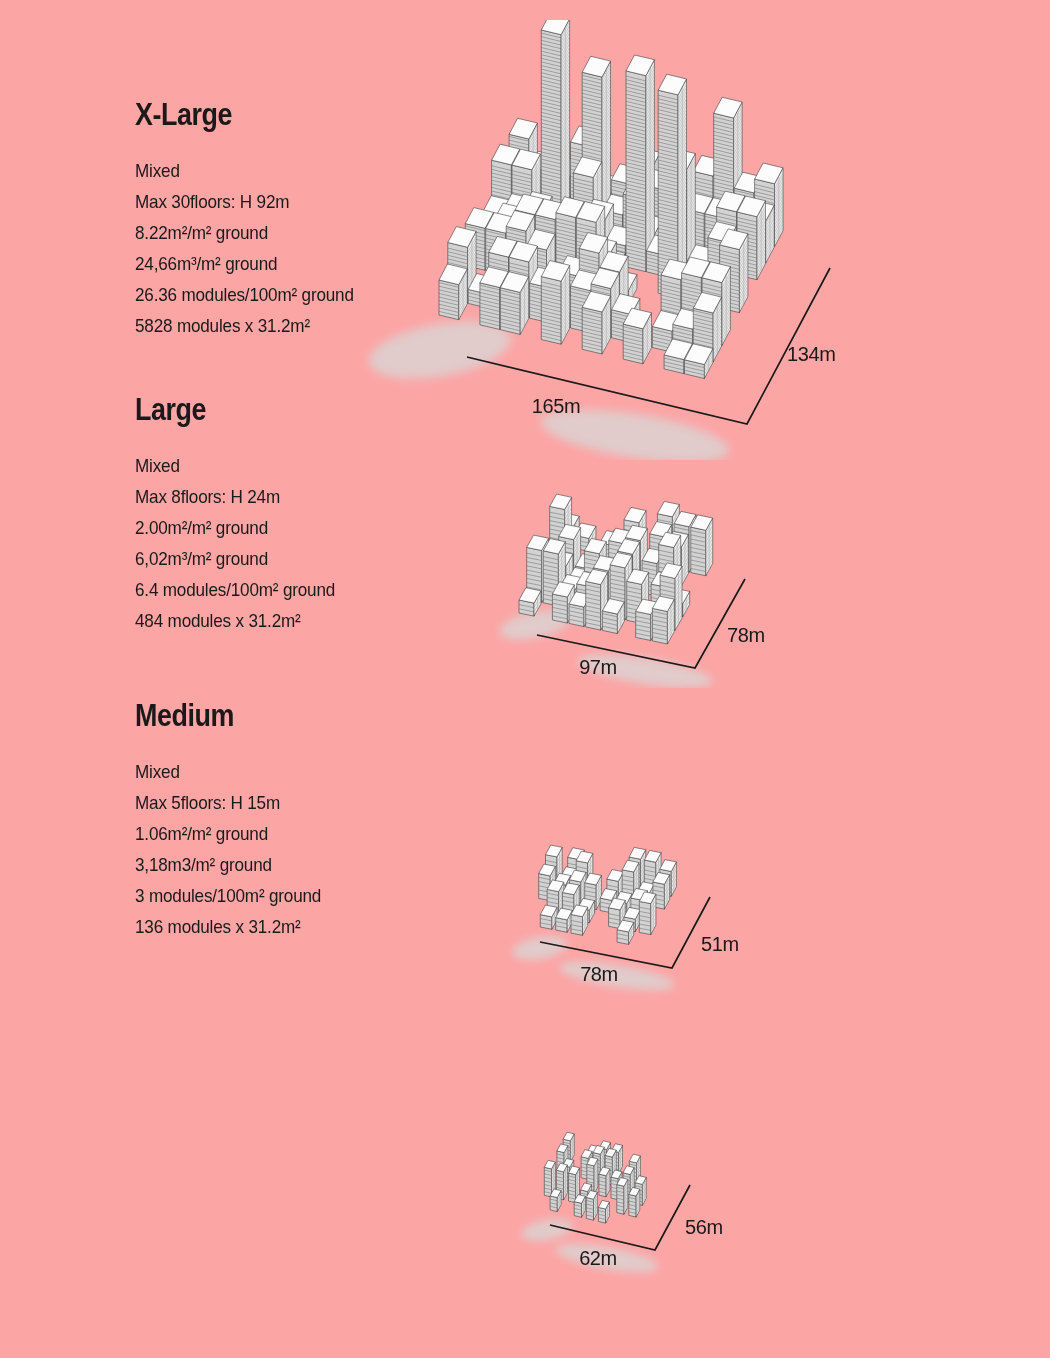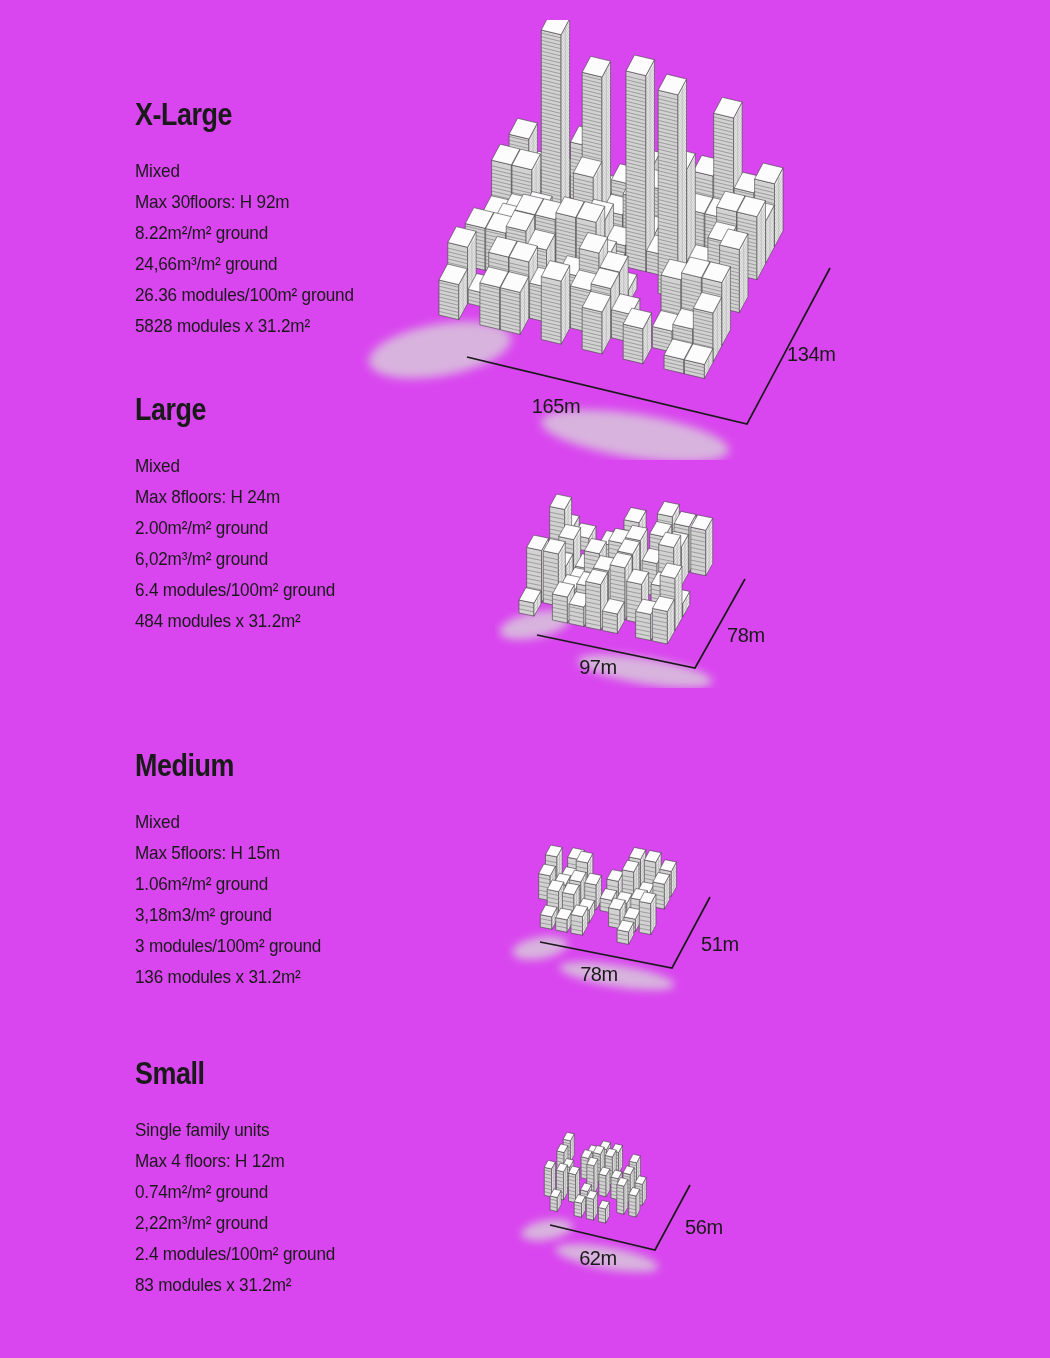--- a/index.html
+++ b/index.html
@@ -10,21 +10,21 @@
          transform:scaleX(0.84);transform-origin:left top;white-space:nowrap;}
   .lines{margin-top:23px;transform:scaleX(0.90);transform-origin:left top;}
   .ln{font-size:19px;line-height:31px;letter-spacing:-0.2px;white-space:nowrap;}
   .art-svg{position:absolute;display:block;}
   .dim{fill:none;stroke-width:1.7px;stroke-linejoin:miter;}
   .dlab{font-family:"Liberation Sans", sans-serif;font-size:20px;letter-spacing:-0.4px;}
 </style>
 </head>
 <body>
 
-<div class="page" style="background: #d946ef; color: rgb(26, 26, 26);">
+<div class="page" style="background: #fca5a5; color: rgb(26, 26, 26);">
 
   <div class="sec-text" style="top:96px">
     <h2 class="title">X-Large</h2>
     <div class="lines">
       <div class="ln">Mixed</div>
       <div class="ln">Max 30floors: H 92m</div>
       <div class="ln">8.22m²/m² ground</div>
       <div class="ln">24,66m³/m² ground</div>
       <div class="ln">26.36 modules/100m² ground</div>
       <div class="ln">5828 modules x 31.2m²</div>
@@ -36,43 +36,32 @@
     <div class="lines">
       <div class="ln">Mixed</div>
       <div class="ln">Max 8floors: H 24m</div>
       <div class="ln">2.00m²/m² ground</div>
       <div class="ln">6,02m³/m² ground</div>
       <div class="ln">6.4 modules/100m² ground</div>
       <div class="ln">484 modules x 31.2m²</div>
     </div>
   </div>
 
-  <div class="sec-text" style="top:747px">
+  <div class="sec-text" style="top:697px">
     <h2 class="title">Medium</h2>
     <div class="lines">
       <div class="ln">Mixed</div>
       <div class="ln">Max 5floors: H 15m</div>
       <div class="ln">1.06m²/m² ground</div>
       <div class="ln">3,18m3/m² ground</div>
       <div class="ln">3 modules/100m² ground</div>
       <div class="ln">136 modules x 31.2m²</div>
     </div>
   </div>
 
-  <div class="sec-text" style="top:1055px">
-    <h2 class="title">Small</h2>
-    <div class="lines">
-      <div class="ln">Single family units</div>
-      <div class="ln">Max 4 floors: H 12m</div>
-      <div class="ln">0.74m²/m² ground</div>
-      <div class="ln">2,22m³/m² ground</div>
-      <div class="ln">2.4 modules/100m² ground</div>
-      <div class="ln">83 modules x 31.2m²</div>
-    </div>
-  </div>
 
   <svg id="art-xl" class="art-svg" style="left:350px;top:20px" width="510" height="440" viewBox="0 0 510 440">
     <g class="shadows">
         <ellipse cx="90" cy="330" rx="72" ry="26" transform="rotate(-10 90 330)" fill="#d8d8d8" opacity="0.75" filter="url(#art-xl-blur)"></ellipse>
         <ellipse cx="285" cy="416" rx="95" ry="22" transform="rotate(9 285 416)" fill="#d8d8d8" opacity="0.75" filter="url(#art-xl-blur)"></ellipse>
       </g>
     <g class="blocks">
         <polygon points="159.1,163.3 178.9,168.0 178.9,119.0 159.1,114.3" fill="#d2d2d2" stroke="#3f3f3f" stroke-width="0.6"></polygon>
         <polygon points="178.9,168.0 187.4,152.0 187.4,103.0 178.9,119.0" fill="#ebebeb" stroke="#3f3f3f" stroke-width="0.6"></polygon>
         <polygon points="159.1,114.3 178.9,119.0 187.4,103.0 167.6,98.3" fill="#fcfcfc" stroke="#3f3f3f" stroke-width="0.6"></polygon>

